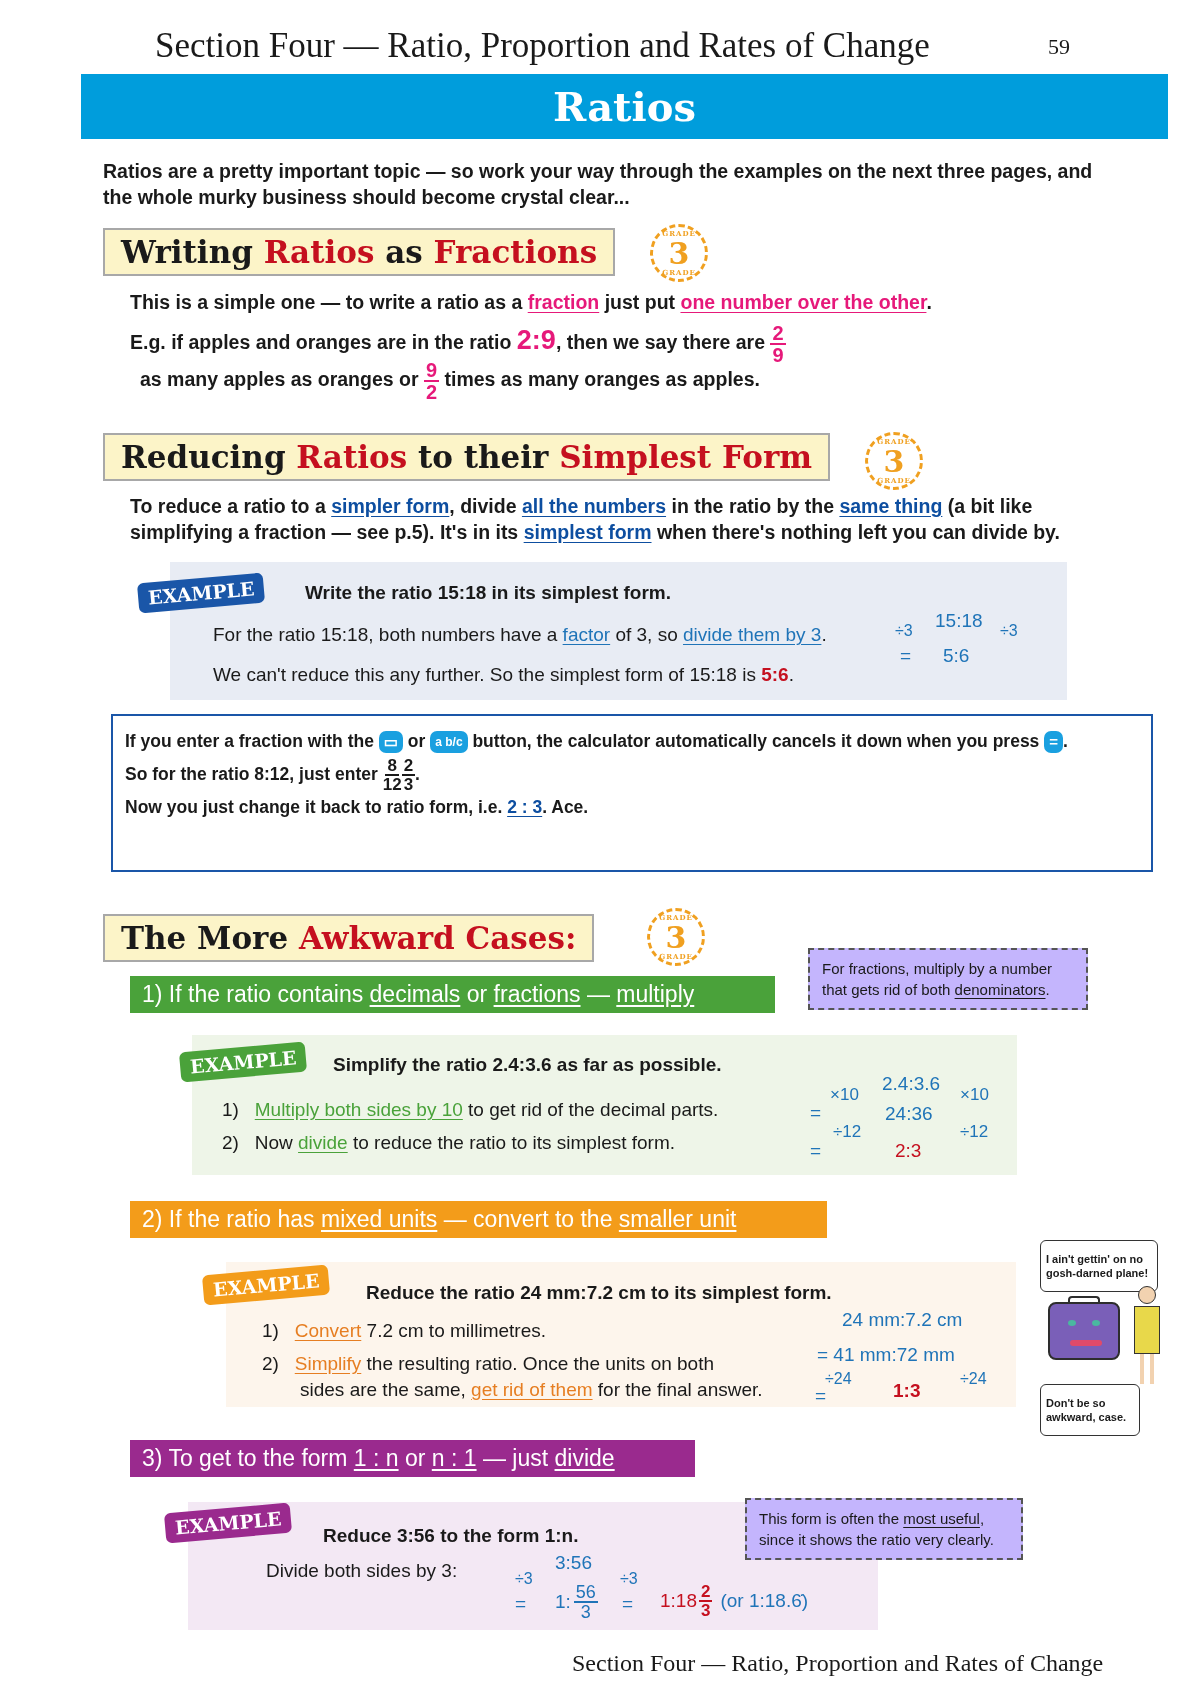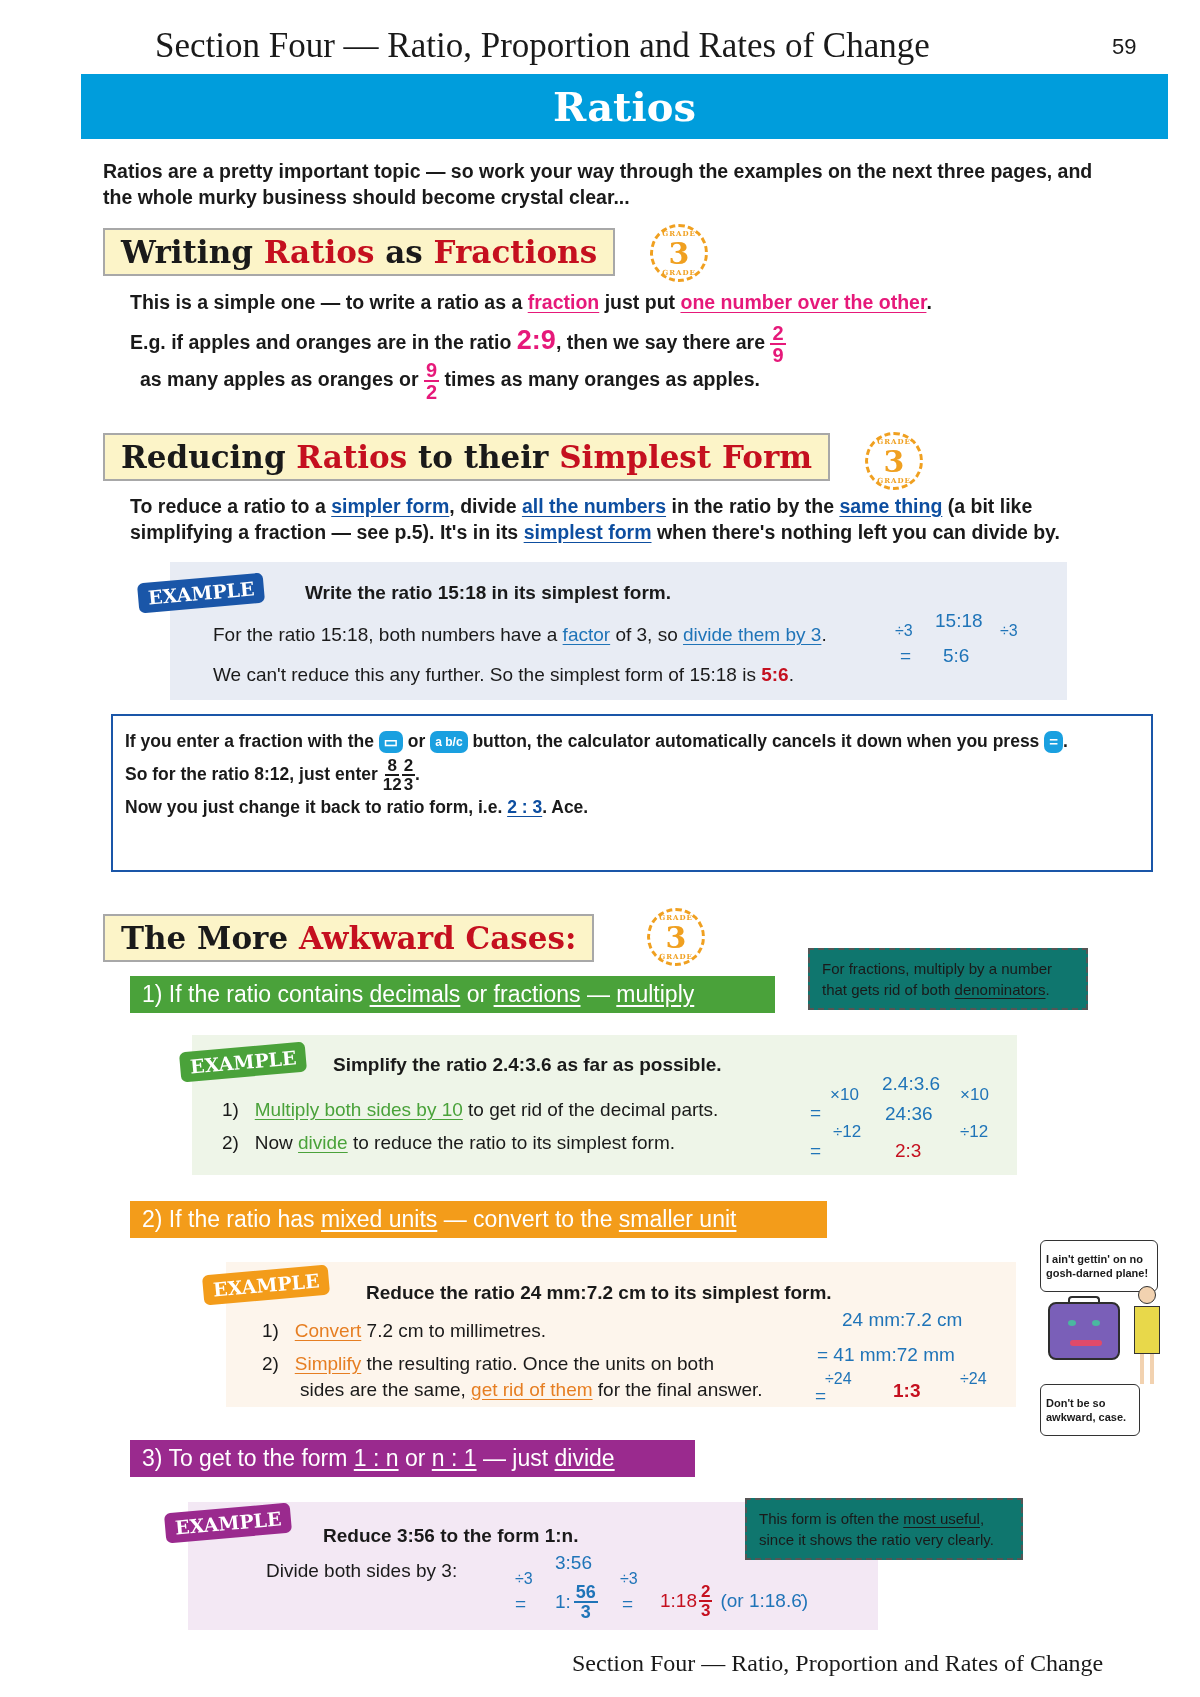--- a/index.html
+++ b/index.html
@@ -2,21 +2,21 @@
 <html><head>
 <meta charset="utf-8">
 <style>
   * { box-sizing: border-box; margin: 0; padding: 0; }
   body { width: 1200px; height: 1697px; background: #ffffff; position: relative; overflow: hidden;
          font-family: "DejaVu Sans", sans-serif; color: #1a1a1a; }
   .abs { position: absolute; }
 
   
   .page-header { left: 155px; top: 26px; font-family: "Liberation Serif", serif; font-size: 35px; color: #1a1a1a; }
-  .page-num { left: 1112px; top: 34px; font-family: Liberation Sans, sans-serif; font-size: 22px; }
+  .page-num { left: 1048px; top: 34px; font-family: Liberation Serif, serif; font-size: 22px; }
   .title-band { left: 81px; top: 74px; width: 1087px; height: 65px; background: #009ddc; color: #fff;
                 display:flex; align-items:center; justify-content:center;
                 font-family: "DejaVu Serif", serif; font-weight: bold; font-size: 40px; }
   .intro { left: 103px; top: 158px; width: 1010px; font-family: "Liberation Sans", sans-serif; font-size: 19.5px; line-height: 26px; font-weight: bold; }
 
   .section-head { background: #fcf4c8; border: 2px solid #a8a8a8; font-family: "DejaVu Serif", serif; font-weight: bold; font-size: 31px;
                   padding: 4px 16px; white-space: nowrap; }
   .red { color: #c5101f; }
   .pink { color: #e6197a; }
   .blue { color: #1f74b8; }
@@ -37,21 +37,21 @@
   .ex-tag { color:#fff; font-family: "DejaVu Serif", serif; font-weight: bold; font-size: 19px; padding: 4px 10px; border-radius: 6px; transform: rotate(-5deg); position:absolute; }
   .ex-text { font-family: "Liberation Sans", sans-serif; font-size: 19px; line-height: 25px; }
 
   .trick-box { left: 111px; top: 714px; width: 1042px; height: 158px; border: 2px solid #1a56a8; padding: 8px 12px; }
   .trick-title { font-family: "DejaVu Serif", serif; font-weight: bold; font-size: 25px; }
   .calc-btn { display:inline-block; background: #1aa0e0; color:#fff; border-radius: 7px; padding: 0 5px; font-size: 15px; line-height: 22px; vertical-align: middle; font-weight: bold; }
 
   .case-bar { color: #fff; font-family: "Liberation Sans", sans-serif; font-size: 23px; padding: 5px 12px; white-space: nowrap; }
   .case-bar .u { text-decoration-color: #fff; }
 
-  .note { border: 2px dashed #555; padding: 8px 12px; font-family: "Liberation Sans", sans-serif; font-size: 15px; line-height: 21px; background:#0f766e; }
+  .note { border: 2px dashed #555; padding: 8px 12px; font-family: "Liberation Sans", sans-serif; font-size: 15px; line-height: 21px; background:#c4b5fd; }
   .work { font-family: "Liberation Sans", sans-serif; color: #1f74b8; font-size: 19px; }
 
   .bubble { border: 1.5px solid #333; border-radius: 6px; background:#fff; font-family: "Liberation Sans", sans-serif; font-weight: bold; font-size: 11px; padding: 11px 5px; line-height: 14px; }
 
   .footer { left: 572px; top: 1650px; font-family: "Liberation Serif", serif; font-size: 24px; }
 </style>
 </head>
 <body>
 
 <div class="abs page-header">Section Four — Ratio, Proportion and Rates of Change</div>
@@ -199,21 +199,21 @@
 <div class="abs ex-box" style="left:188px; top:1502px; width:690px; height:128px; background:#f3e8f4;"></div>
 <div class="ex-tag" style="left:165px; top:1508px; background:#9a2a8e;">EXAMPLE</div>
 <div class="abs ex-text" style="left:323px; top:1523px; font-weight:bold;">Reduce 3:56 to the form 1:n.</div>
 <div class="abs ex-text" style="left:266px; top:1558px;">Divide both sides by 3:</div>
 <div class="abs work" style="left:555px; top:1552px;">3:56</div>
 <div class="abs work" style="left:515px; top:1570px; font-size:16px;">÷3</div>
 <div class="abs work" style="left:620px; top:1570px; font-size:16px;">÷3</div>
 <div class="abs work" style="left:515px; top:1593px;">=</div>
 <div class="abs work" style="left:555px; top:1583px; display:flex; align-items:center;">
   <span>1:</span>
-  <span class="frac" style="font-weight:bold; font-size:18px; margin-left:3px;">
+  <span class="frac" style="font-weight:normal; font-size:18px; margin-left:3px;">
       <span>56</span>
       <span>3</span>
     </span>
 </div>
 <div class="abs work" style="left:622px; top:1593px;">=</div>
 <div class="abs" style="left:660px; top:1583px; display:flex; align-items:center; font-family:'Liberation Sans', sans-serif; font-size:19px;">
   <span style="color:#c5101f;">1:18</span>
   <span class="frac" style="color:#c5101f; font-size:17px; margin-left:2px;">
       <span>2</span>
       <span>3</span>

